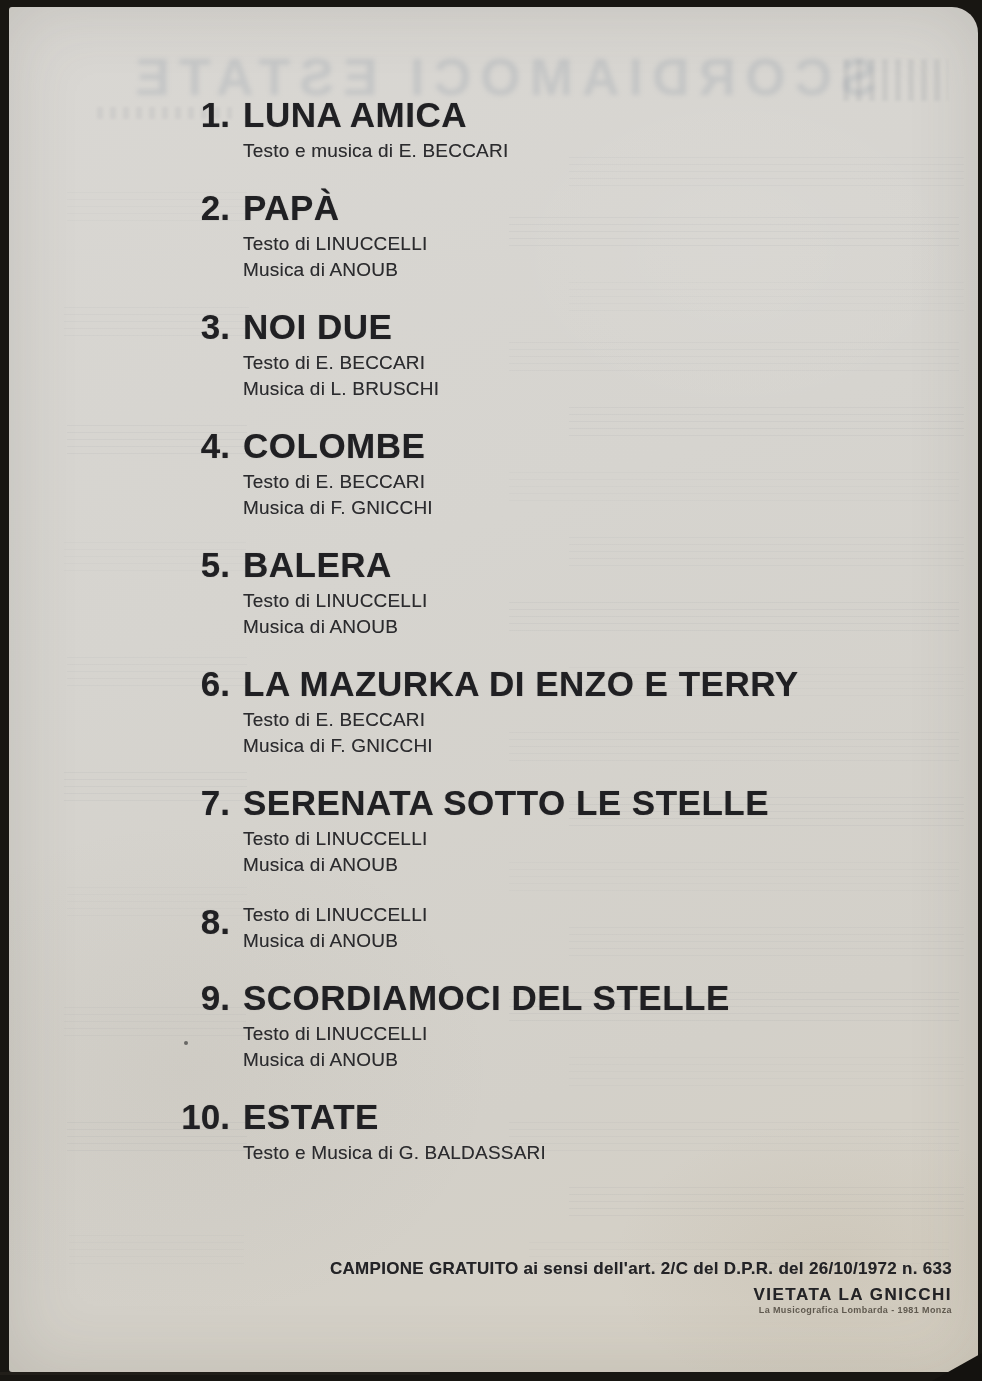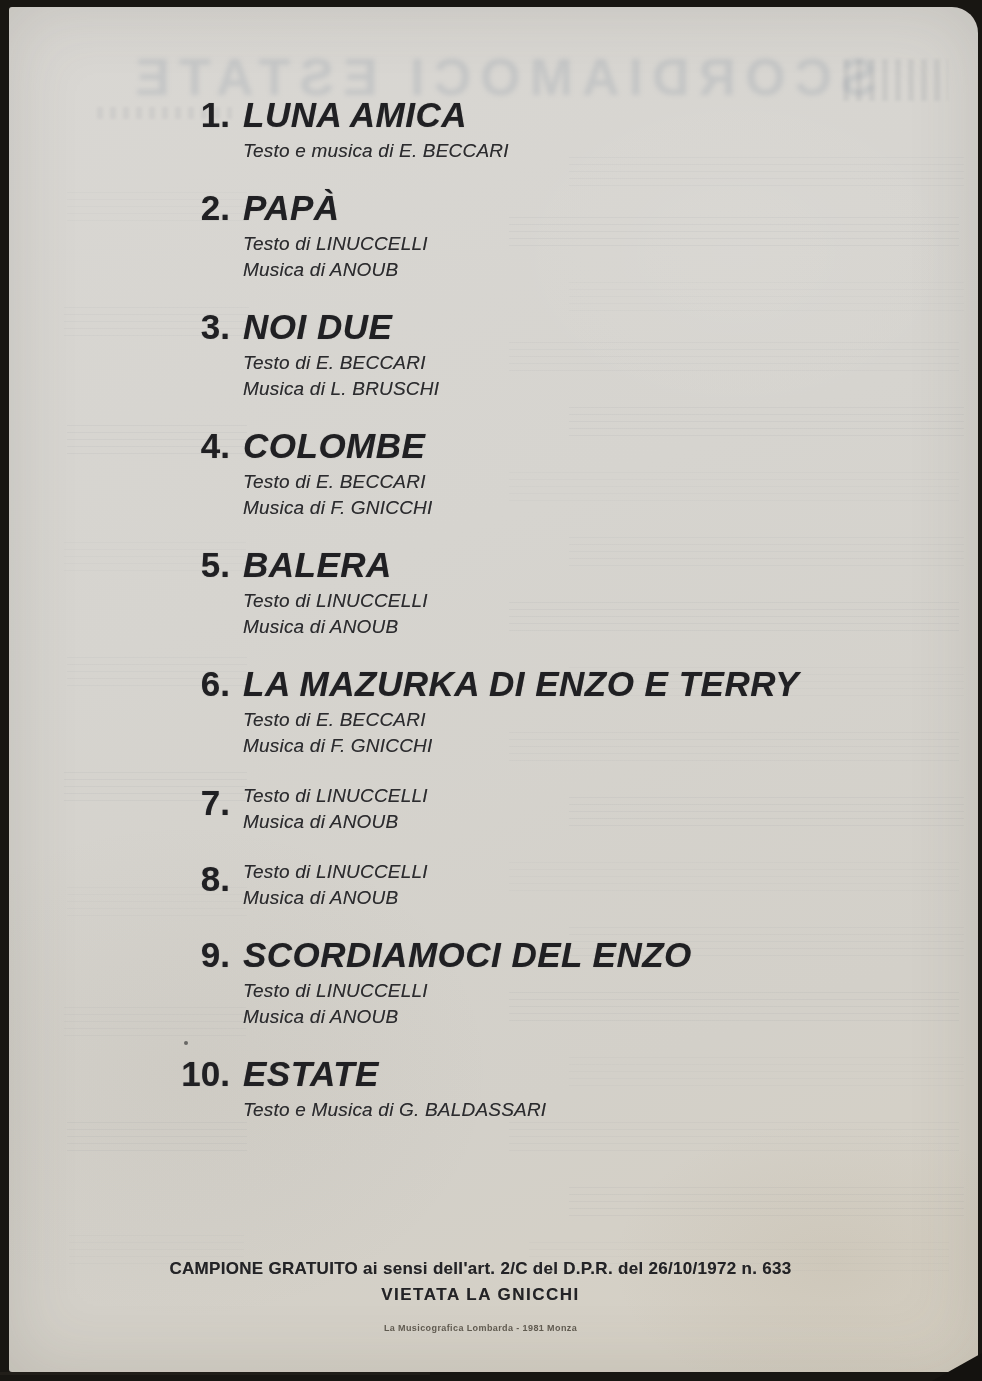--- a/index.html
+++ b/index.html
@@ -34,35 +34,35 @@
     position:absolute;height:29px;
     background-image:repeating-linear-gradient(to bottom, rgba(70,80,100,.4) 0 1px, transparent 1px 7px);
   }
   .songs{position:absolute;top:88px;left:0;right:0;list-style:none;margin:0;padding:0;}
   .song{display:flex;margin-bottom:24px;}
   .num{
     flex:0 0 221px;text-align:right;padding-right:13px;
     font-weight:bold;font-size:35px;line-height:40px;color:#202023;
     text-shadow:0 0 1px rgba(40,40,40,.35);
   }
-  .song-body{flex:1;font-style:italic;}
+  .song-body{flex:1;}
   .title{
     font-weight:bold;font-size:35px;line-height:40px;letter-spacing:.5px;
     color:#202023;margin-bottom:3px;text-shadow:0 0 1px rgba(40,40,40,.35);
   }
   .credit{
     font-size:19px;line-height:26px;color:#2b2b2e;letter-spacing:.2px;
     text-shadow:0 0 .5px rgba(40,40,40,.4);
   }
-  .footer{position:absolute;left:0;right:26px;top:1252px;text-align:center;color:#232326;}
+  .footer{position:absolute;left:0;right:26px;top:1252px;text-align:right;color:#232326;}
   .legal-1{font-size:17px;line-height:20px;letter-spacing:.3px;margin-bottom:6px;font-weight:bold;
     text-shadow:0 0 .5px rgba(40,40,40,.4);}
   .legal-2{font-size:17px;line-height:20px;letter-spacing:1.5px;font-weight:bold;
     text-shadow:0 0 .5px rgba(40,40,40,.4);}
-  .printer{margin-top:18px;font-size:9px;letter-spacing:.4px;color:#4c463c;font-weight:bold;opacity:.85;}
+  .printer{font-size:9px;letter-spacing:.4px;color:#4c463c;font-weight:bold;opacity:.85;}
   .stray-dot{position:absolute;left:175px;top:1034px;width:4px;height:4px;border-radius:50%;
     background:#3c3c3c;opacity:.7;}
   .corner-wedge{
     position:absolute;right:0;bottom:0;width:0;height:0;border-style:solid;
     border-width:0 0 28px 50px;border-color:transparent transparent #14120f transparent;
   }
   .bottom-edge-line{
     position:absolute;left:0;bottom:6px;width:430px;height:3px;background:#23201b;opacity:.85;
   }
 </style>
@@ -168,41 +168,42 @@
       <div class="credits">
             <div class="credit">Testo di E. BECCARI</div>
             <div class="credit">Musica di F. GNICCHI</div>
           </div>
     </div>
   </li>
 
   <li class="song">
     <span class="num">7.</span>
     <div class="song-body">
+      <div class="title">SERENATA SOTTO LE STELLE</div>
       <div class="credits">
             <div class="credit">Testo di LINUCCELLI</div>
             <div class="credit">Musica di ANOUB</div>
           </div>
     </div>
   </li>
 
   <li class="song">
     <span class="num">8.</span>
     <div class="song-body">
       <div class="credits">
             <div class="credit">Testo di LINUCCELLI</div>
             <div class="credit">Musica di ANOUB</div>
           </div>
     </div>
   </li>
 
   <li class="song">
     <span class="num">9.</span>
     <div class="song-body">
-      <div class="title">SCORDIAMOCI DEL ENZO</div>
+      <div class="title">SCORDIAMOCI DEL STELLE</div>
       <div class="credits">
             <div class="credit">Testo di LINUCCELLI</div>
             <div class="credit">Musica di ANOUB</div>
           </div>
     </div>
   </li>
 
   <li class="song">
     <span class="num">10.</span>
     <div class="song-body">

